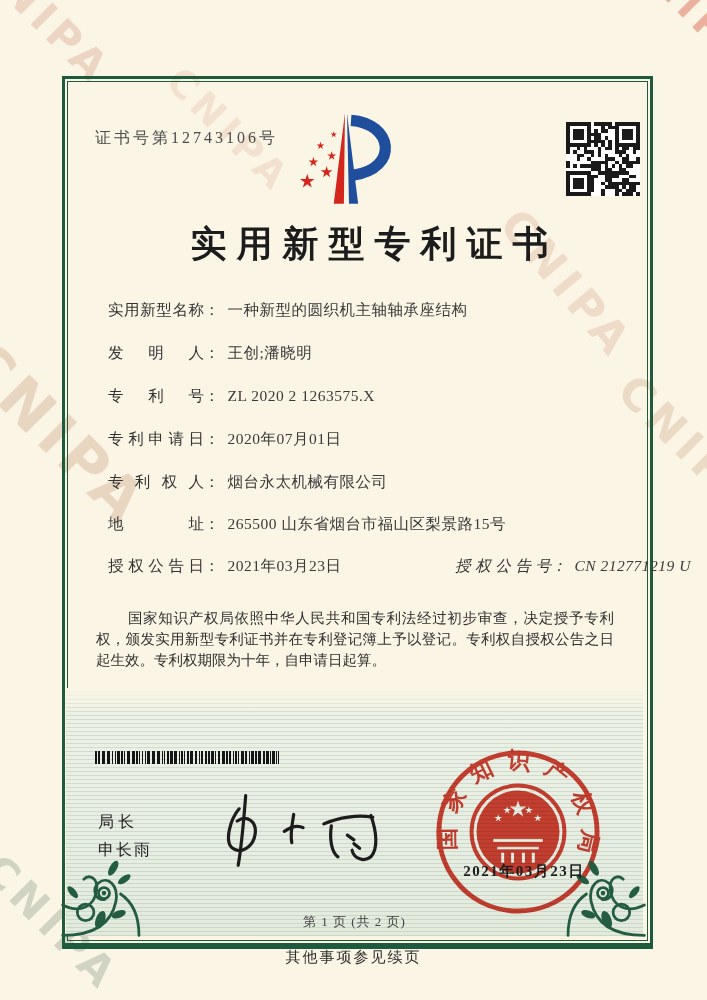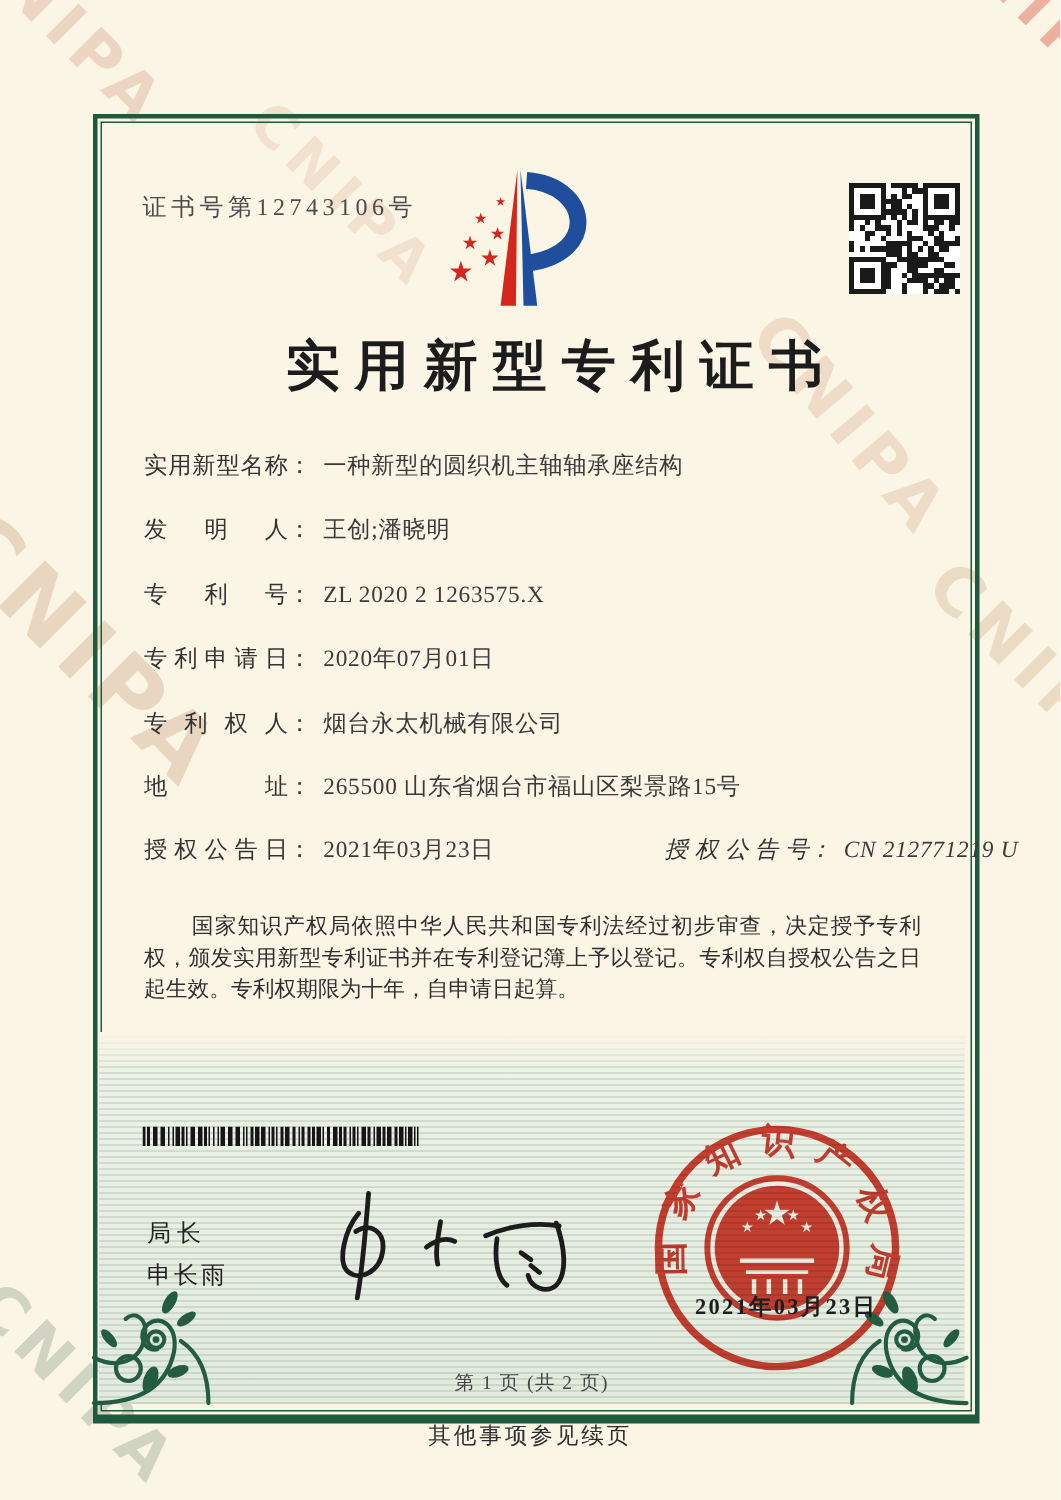--- a/index.html
+++ b/index.html
@@ -34,21 +34,21 @@
   .orn-right{left:557px;top:846px;transform:scaleX(-1);}
 
   
   .cert-no{position:absolute;left:95px;top:128px;z-index:2;font-size:16px;color:#4c4c4c;letter-spacing:3px;}
   .logo{position:absolute;left:293px;top:110px;width:112px;height:97px;z-index:2;}
   .qr{position:absolute;left:566px;top:122px;width:74px;height:74px;z-index:2;background:#fff;}
   .title{position:absolute;left:0;top:220px;width:100%;text-align:center;z-index:2;
          font-size:36px;font-weight:bold;color:#1c1c1c;letter-spacing:10px;margin-left:21px;}
 
   .frow{position:absolute;left:96px;z-index:2;font-size:15.5px;color:#333;white-space:nowrap;}
-  .flabel{display:inline-block;width:96px;text-align:justify;text-align-last:justify;color:#333;}
+  .flabel{display:inline-block;width:96px;text-align:justify;text-align-last:justify;color:#333;margin-left:12px;}
   .fcolon{display:inline-block;margin-right:8px;}
   .fval{letter-spacing:.5px;color:#3a3a3a;}
   .row1{top:300px;} .row2{top:343px;} .row3{top:386px;} .row4{top:429px;}
   .row5{top:472px;} .row6{top:514px;} .row7{top:556px;}
   .grant2{position:absolute;left:347px;top:0;font-style:italic;}
 
   .paras{position:absolute;left:96px;top:584px;width:518px;z-index:2;
          font-size:14.5px;line-height:21px;color:#2f2f2f;text-align:justify;margin-top:24px;}
   .paras p{margin:0;text-indent:2.2em;}
 

